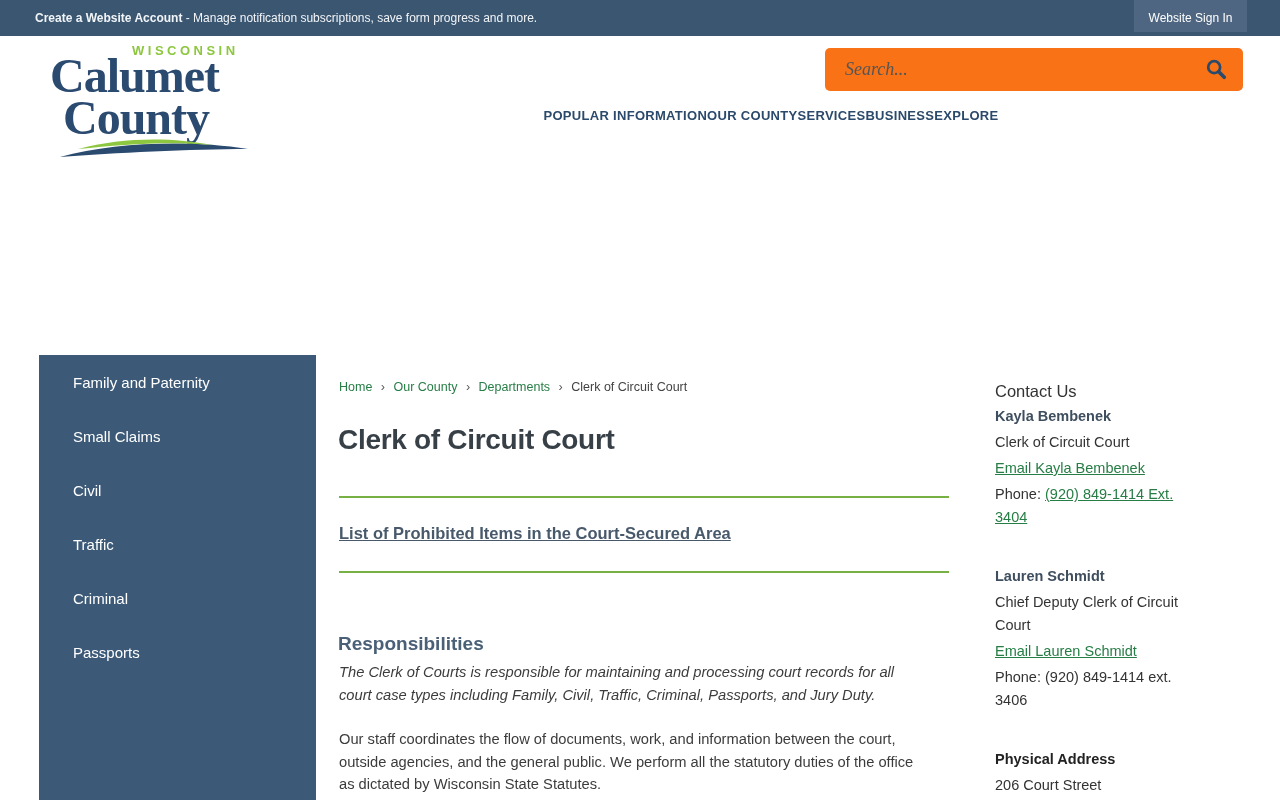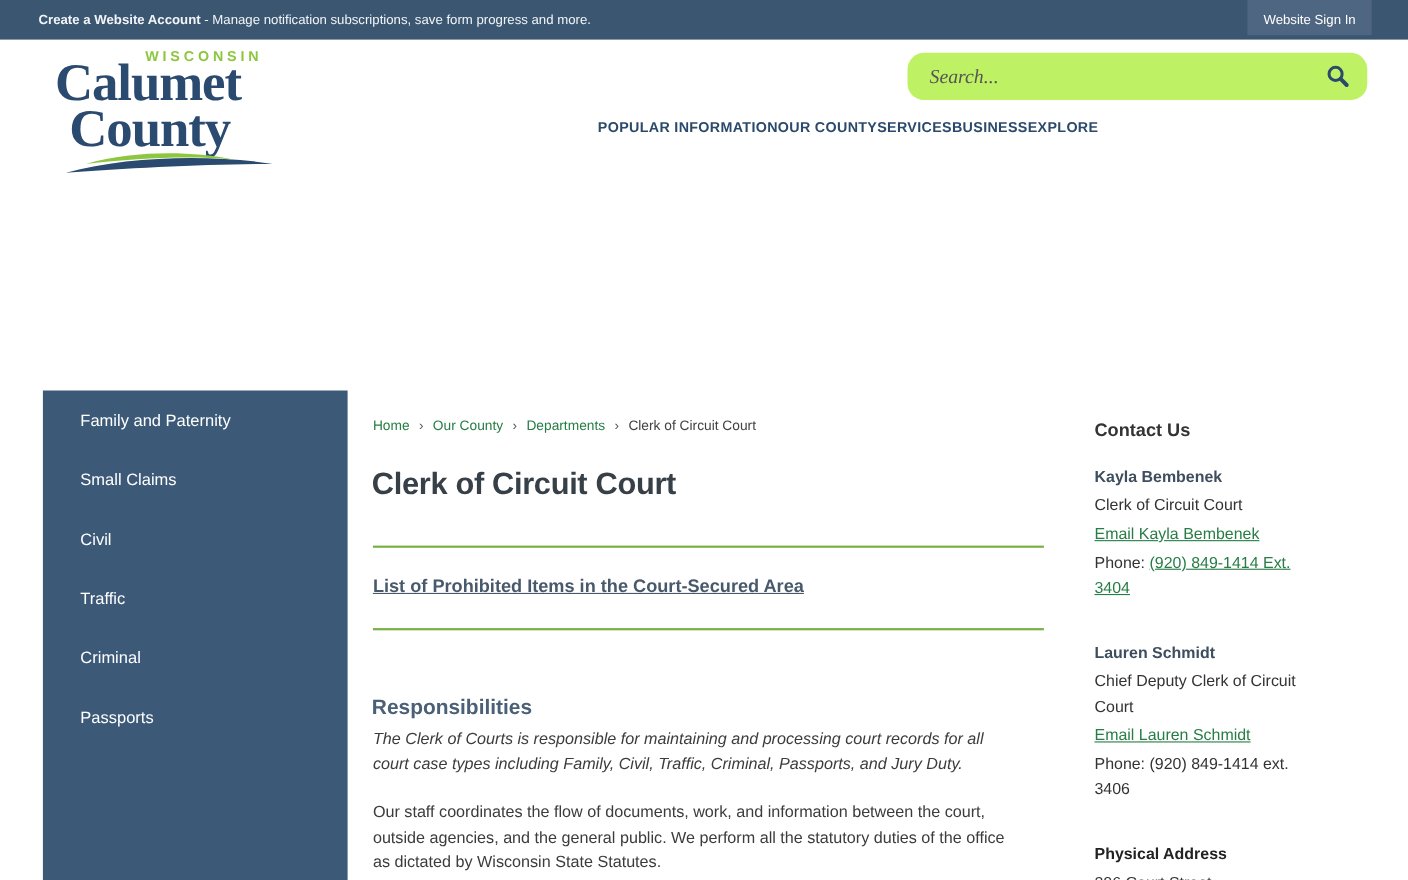--- a/index.html
+++ b/index.html
@@ -22,21 +22,21 @@
   .logo-state { position:absolute; left:82px; top:3px; font-size:13px;
     letter-spacing:3.5px; color:#8dc63f; font-weight:bold; }
   .logo-line { position:absolute; font-family:"Liberation Serif", serif;
     font-weight:bold; color:#2b4a70; font-size:48px; line-height:1; letter-spacing:-1px; }
   .logo-line1 { left:0; top:12px; }
   .logo-line2 { left:13px; top:54px; }
   .logo-waves { position:absolute; left:10px; top:96px; }
 
   
   .search-box { position:absolute; left:825px; top:48px; width:418px; height:43px;
-    background:#bef264; border-radius:15px; }
+    background:#f97316; border-radius:5px; }
   .search-input { position:absolute; left:20px; top:0; width:340px; height:43px;
     background:transparent; border:none; outline:none;
     font-family:"Liberation Serif", serif; font-style:italic; font-size:18px; color:#444; }
   .search-input::placeholder { color:#555; opacity:1; }
   .search-icon { position:absolute; right:16px; top:10px; width:22px; height:22px; cursor:pointer; }
 
   
   .mainnav { position:absolute; left:314px; top:108px; width:872px;
     display:flex; justify-content:center;padding-left:42px; }
   .nav-item { font-size:13px; font-weight:bold; color:#2b4a6b;
@@ -62,22 +62,22 @@
   .prohibited-link { position:absolute; left:339px; top:524px; font-size:16.5px;
     font-weight:bold; color:#48596b; text-decoration:underline; cursor:pointer; }
   .resp-heading { position:absolute; left:338px; top:633px; font-size:19px;
     font-weight:bold; color:#4a6076; }
   .body-para { position:absolute; left:339px; width:585px; font-size:14.7px;
     line-height:22.5px; color:#3c3c3c; }
   .para1 { top:661px;font-style:italic; } .para2 { top:728px; }
 
   
   .rightcol { position:absolute; left:995px; top:382px; width:197px; }
-  .contact-heading { font-size:16.5px; font-weight:bold; color:#333;
-    margin-bottom:22px; }
+  .contact-heading { font-size:16.5px; font-weight:normal; color:#333;
+    margin-bottom:4px; }
   .person { margin-bottom:36px; }
   .person-name { font-size:14.5px; font-weight:bold; color:#3e4e5e;
     line-height:23px; margin-bottom:3px; }
   .person-line { font-size:14.5px; color:#333; line-height:23px; margin-bottom:3px; }
   .green-link { color:#267d45; text-decoration:underline; cursor:pointer;margin-top:24px; }
   .address-block { margin-top:24px; }
   .address-heading { font-size:14.5px; font-weight:bold; color:#222;
     line-height:23px; margin-bottom:3px; }
   .address-line { font-size:14.5px; color:#333; line-height:23px; }
 </style>

